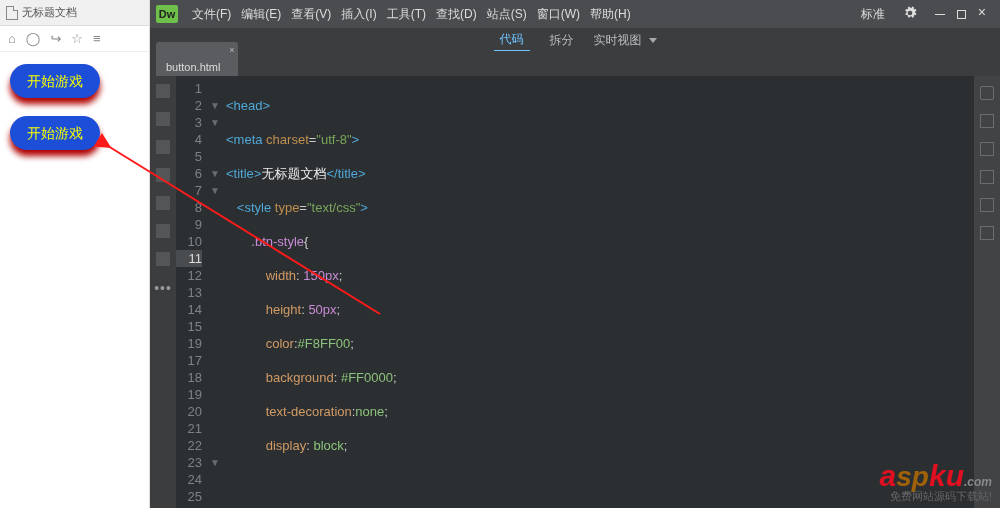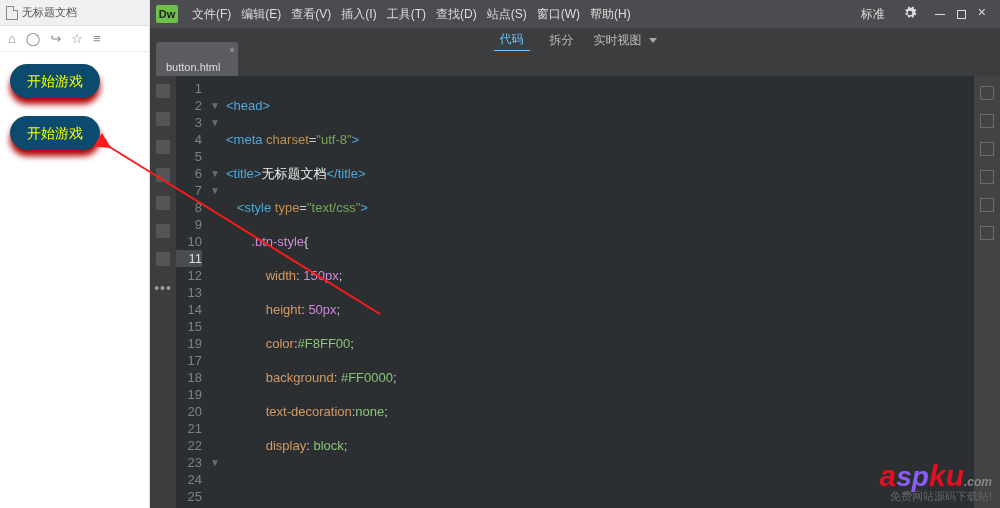--- a/index.html
+++ b/index.html
@@ -6,21 +6,21 @@
 body{width:1000px;height:508px;overflow:hidden;background:#fff;position:relative}
 .app{display:flex;height:508px}
 
 
 .preview{width:150px;background:#fff;border-right:1px solid #ddd;display:flex;flex-direction:column}
 .preview-tab{display:flex;align-items:center;height:26px;background:#f0f0f0;border-bottom:1px solid #ddd;font-size:11px;color:#555;padding:0 6px}
 .preview-tab .file-icon{width:12px;height:14px;border:1px solid #888;margin-right:4px;position:relative}
 .preview-tab .file-icon::after{content:"";position:absolute;top:-1px;right:-1px;width:4px;height:4px;background:#f0f0f0;border-left:1px solid #888;border-bottom:1px solid #888}
 .preview-toolbar{display:flex;gap:10px;padding:5px 8px;border-bottom:1px solid #eee;color:#888;font-size:13px}
 .preview-body{flex:1;padding:12px 10px;display:flex;flex-direction:column;align-items:flex-start;gap:18px}
-.btn-style{width:90px;height:34px;color:#F8FF00;background:#0c4a6e;text-decoration:none;display:block;line-height:34px;text-align:center;font-size:14px;border-radius:100px;box-shadow:0 6px 6px #B00000}
+.btn-style{width:90px;height:34px;color:#F8FF00;background:#1d4ed8;text-decoration:none;display:block;line-height:34px;text-align:center;font-size:14px;border-radius:100px;box-shadow:0 6px 6px #B00000}
 
 
 .ide{flex:1;background:#3a3c3e;display:flex;flex-direction:column;color:#ccc;font-size:12px}
 .menubar{height:28px;background:#4a4c4f;display:flex;align-items:center;padding:0 6px;gap:2px}
 .logo{width:22px;height:18px;background:#6fbf4b;color:#222;font-weight:bold;font-size:11px;display:flex;align-items:center;justify-content:center;margin-right:8px;border-radius:2px}
 .menu-item{color:#ddd;padding:0 4px;font-size:12px;cursor:pointer}
 .menubar .spacer{flex:1}
 .menubar .right-item{color:#ddd;padding:0 8px;font-size:12px}
 .menubar .win-btns{display:flex;gap:12px;padding:0 8px;color:#ddd}
 .menubar .gear{width:14px;height:14px;display:inline-block}
@@ -66,21 +66,21 @@
 
 
 .rightrail{width:26px;background:#414345;display:flex;flex-direction:column;align-items:center;padding-top:10px;gap:14px}
 .rightrail .ric{width:14px;height:14px;border:1px solid #888;opacity:.6}
 .rightrail .ric.lib{border-radius:2px}
 
 
 .wm{position:absolute;right:8px;bottom:4px;text-align:right;z-index:50}
 .wm .big{font-style:italic}
 .wm .a{color:#e01020;font-size:30px;font-weight:bold}
-.wm .sp{color:#8b5cf6;font-size:28px;font-weight:bold}
+.wm .sp{color:#a16207;font-size:28px;font-weight:bold}
 .wm .ku{color:#e01020;font-size:30px;font-weight:bold}
 .wm .com{color:#888;font-size:12px;font-weight:bold}
 .wm .sub{color:#666;font-size:11px;margin-top:-4px}
 
 
 .min-line{display:inline-block;width:10px;height:1px;background:#ddd;vertical-align:middle}
 .sq-ic{display:inline-block;width:9px;height:9px;border:1px solid #ddd;vertical-align:middle}
 .x-ic{display:inline-block;font-size:14px;line-height:10px}
 </style>
 </head>

